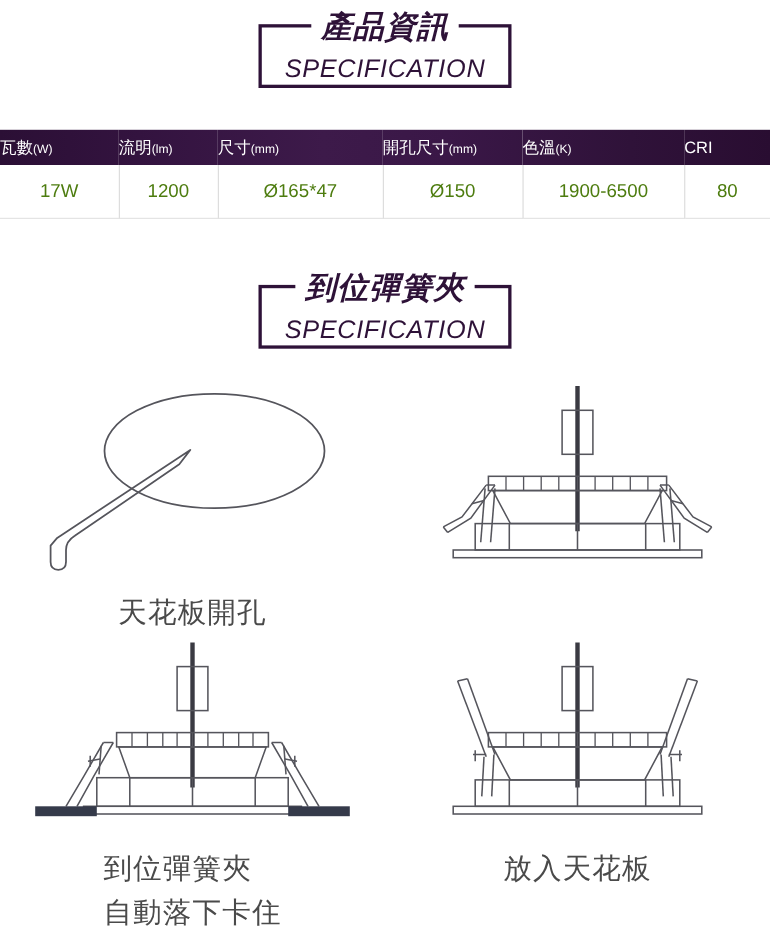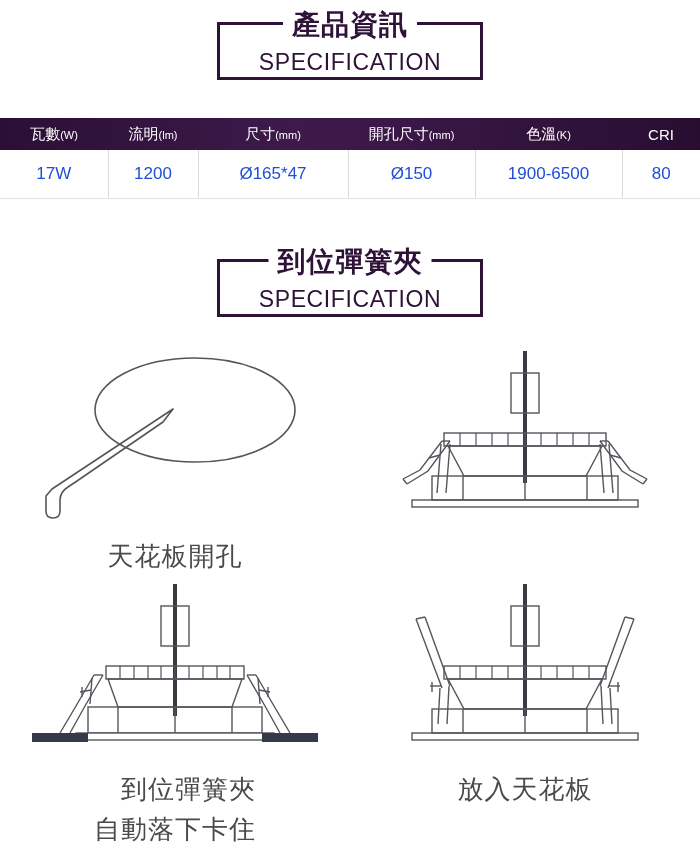--- a/index.html
+++ b/index.html
@@ -11,29 +11,30 @@
     width: 700px;
     height: 859px;
     font-family: "Liberation Sans", "DejaVu Sans", sans-serif;
     position: relative;
     overflow: hidden;
   }
 
   
   .section-head {
     position: relative;
-    width: 266px;
+    width: 230px;
     margin: 0 auto;
     box-sizing: border-box;
     border: 3px solid #2e1238;
     height: 58px;
     display: flex;
     align-items: flex-end;
     justify-content: center;
     padding-bottom: 4px;
+    font-style: italic;
   }
   .section-head .cn {
     position: absolute;
     top: -19px;
     left: 50%;
     transform: translateX(-50%);
     background: #ffffff;
     padding: 0 9px;
     font-size: 28px;
     font-weight: 700;
@@ -60,40 +61,40 @@
     border-collapse: collapse;
     table-layout: fixed;
   }
   .spec-table thead th {
     background: transparent;
     color: #ffffff;
     font-weight: 400;
     font-size: 15px;
     height: 32px;
     padding: 0;
-    text-align: center;
+    text-align: left;
     vertical-align: middle;
     white-space: nowrap;
   }
   .spec-table thead tr {
     background: linear-gradient(90deg,
       #2b0f35 0%, #33133f 18%, #3d1a4a 42%,
       #3a1747 58%, #2f1239 82%, #290d31 100%);
   }
   .spec-table th .unit {
     font-size: 11px;
     letter-spacing: 0;
   }
   .spec-table tbody td {
     height: 48px;
     padding: 0;
     text-align: center;
     vertical-align: middle;
     font-size: 17px;
-    color: #1d4ed8;
+    color: #4d7c0f;
     background: #ffffff;
     border-right: 1px solid #dadada;
     border-bottom: 1px solid #e2e2e2;
   }
   .spec-table tbody td:last-child { border-right: none; }
 
   
   .c1 { width: 108px; }
   .c2 { width: 90px; }
   .c3 { width: 150px; margin-top: 36px; }
@@ -119,21 +120,21 @@
     display: flex;
     align-items: flex-end;
     justify-content: center;
   }
   .step-label {
     margin-top: 8px;
     font-size: 26px;
     color: #4a4a4a;
     letter-spacing: 1px;
     line-height: 40px;
-    text-align: right;
+    text-align: left;
     white-space: pre-line;
   }
 </style>
 </head>
 <body>
 
 <div class="head-wrap-1">
   <div class="section-head">
     <div class="cn">產品資訊</div>
     <div class="en">SPECIFICATION</div>

